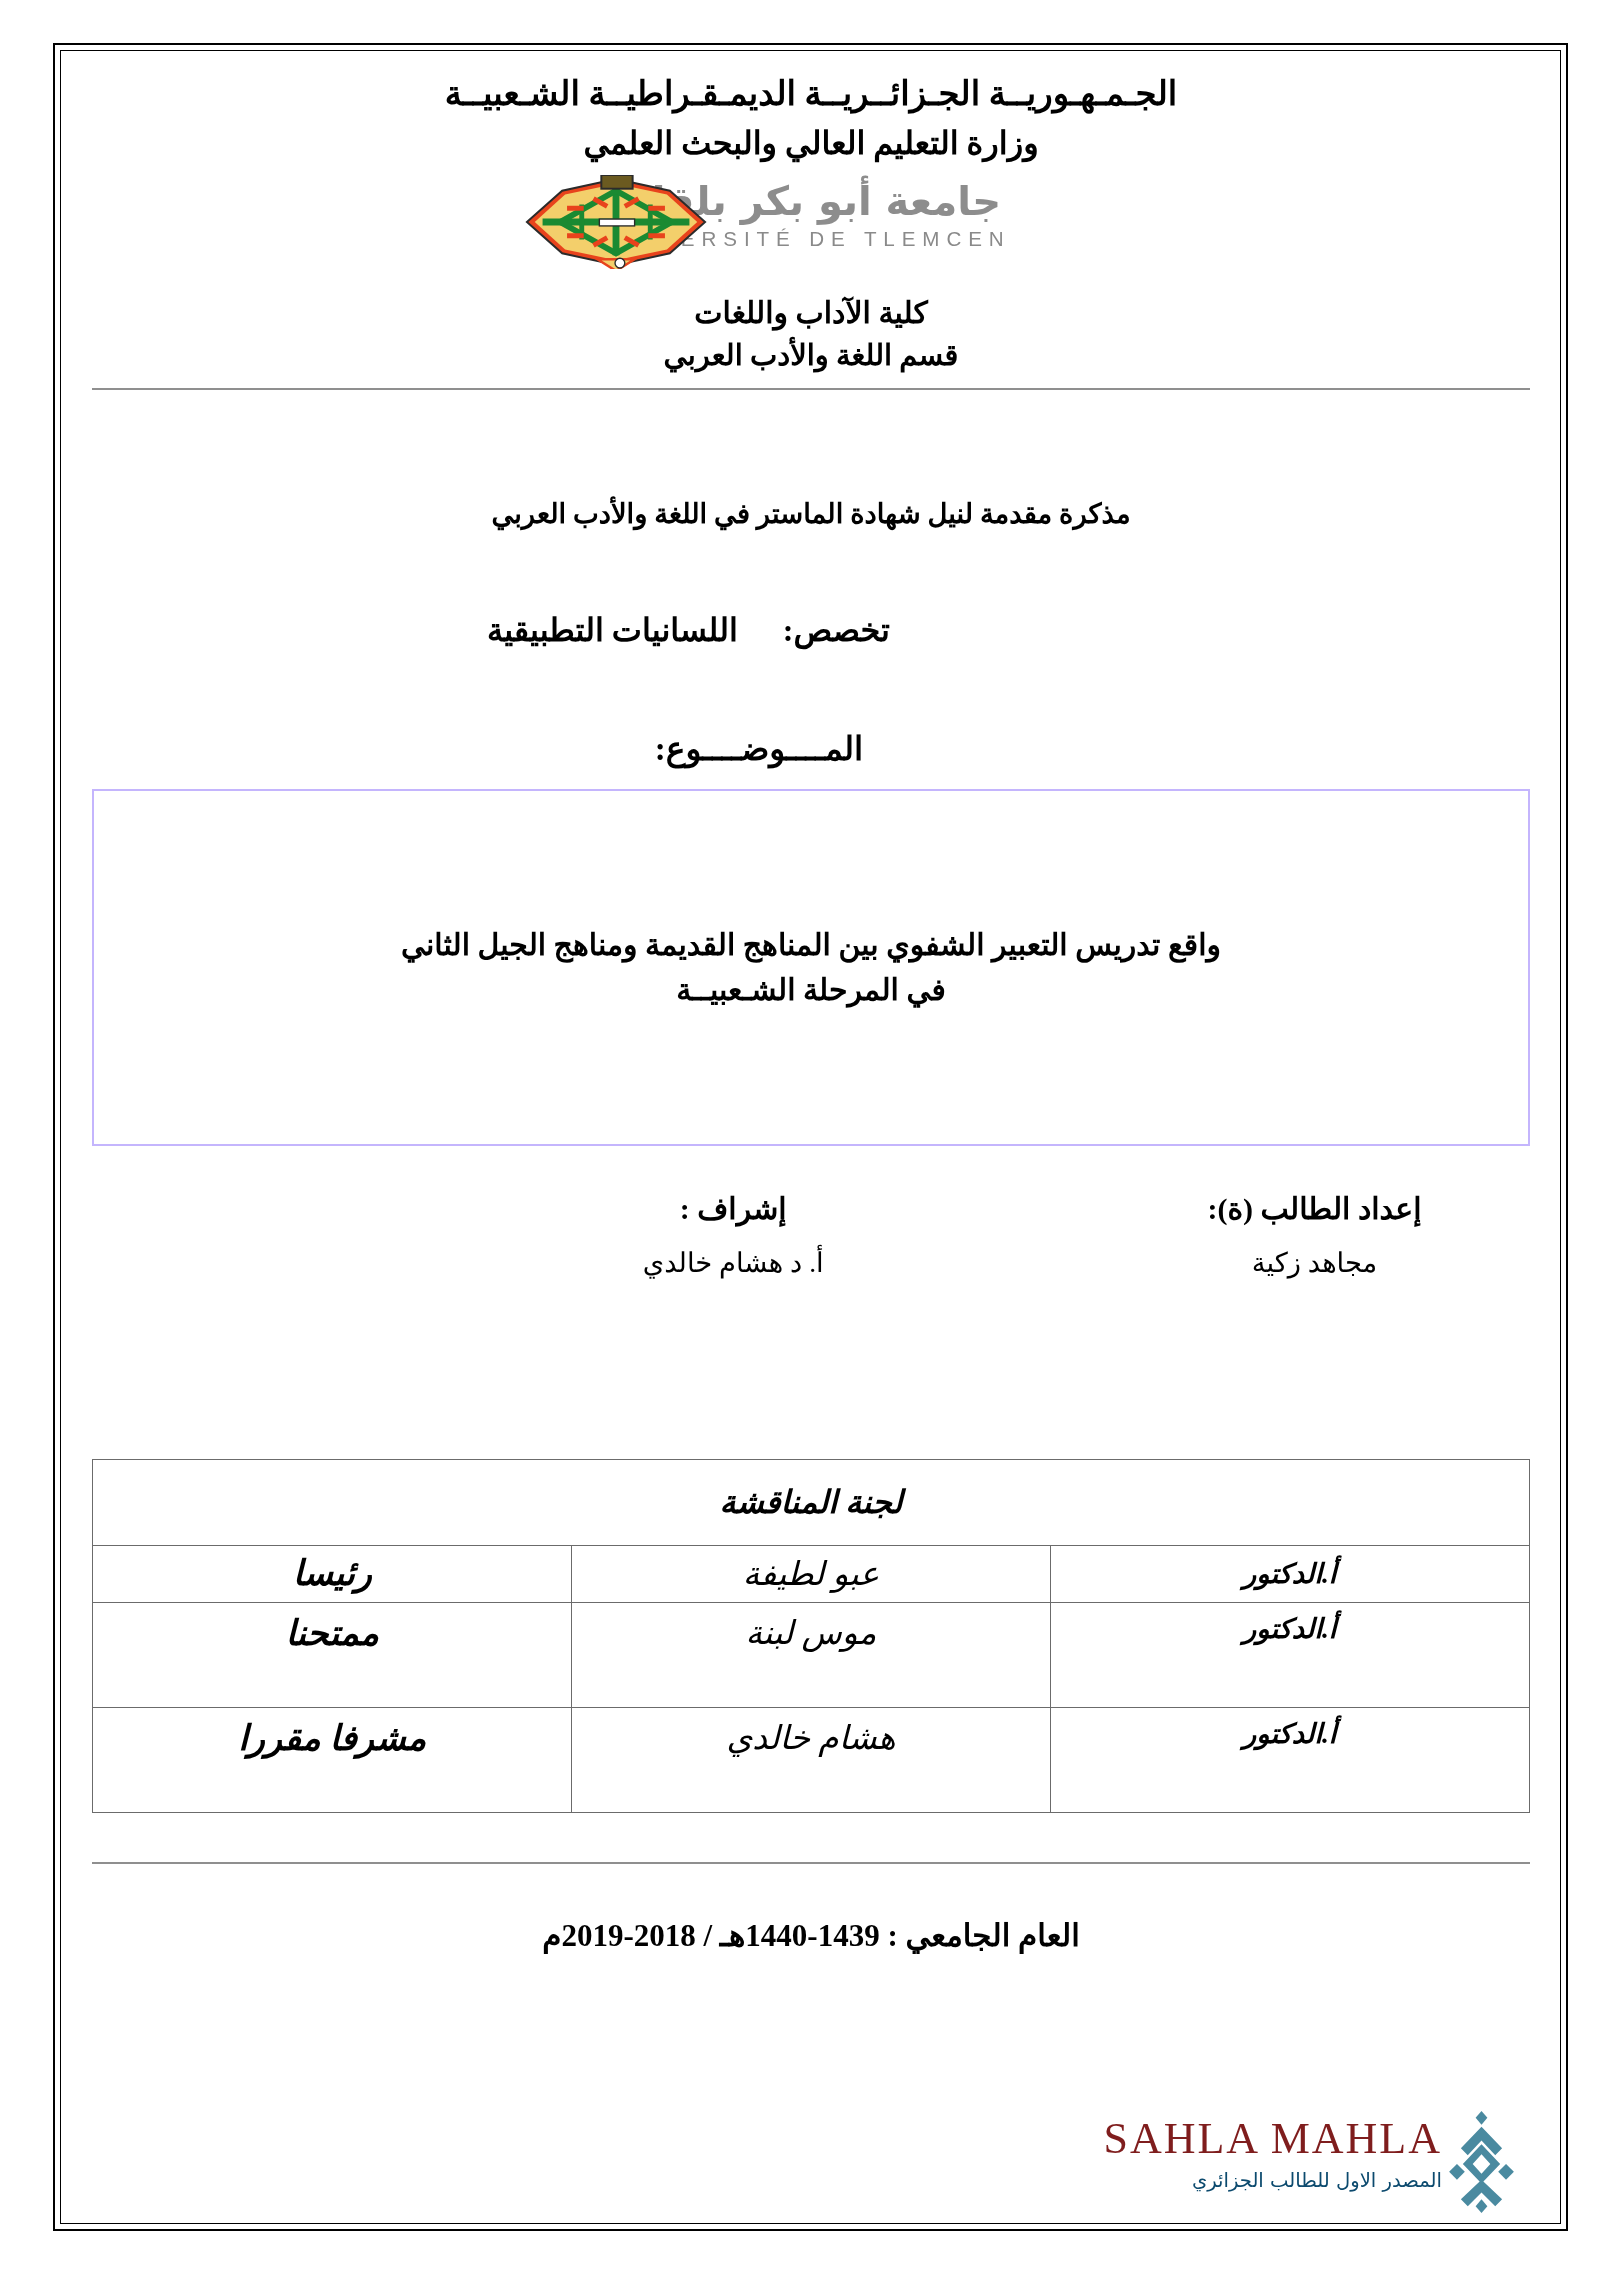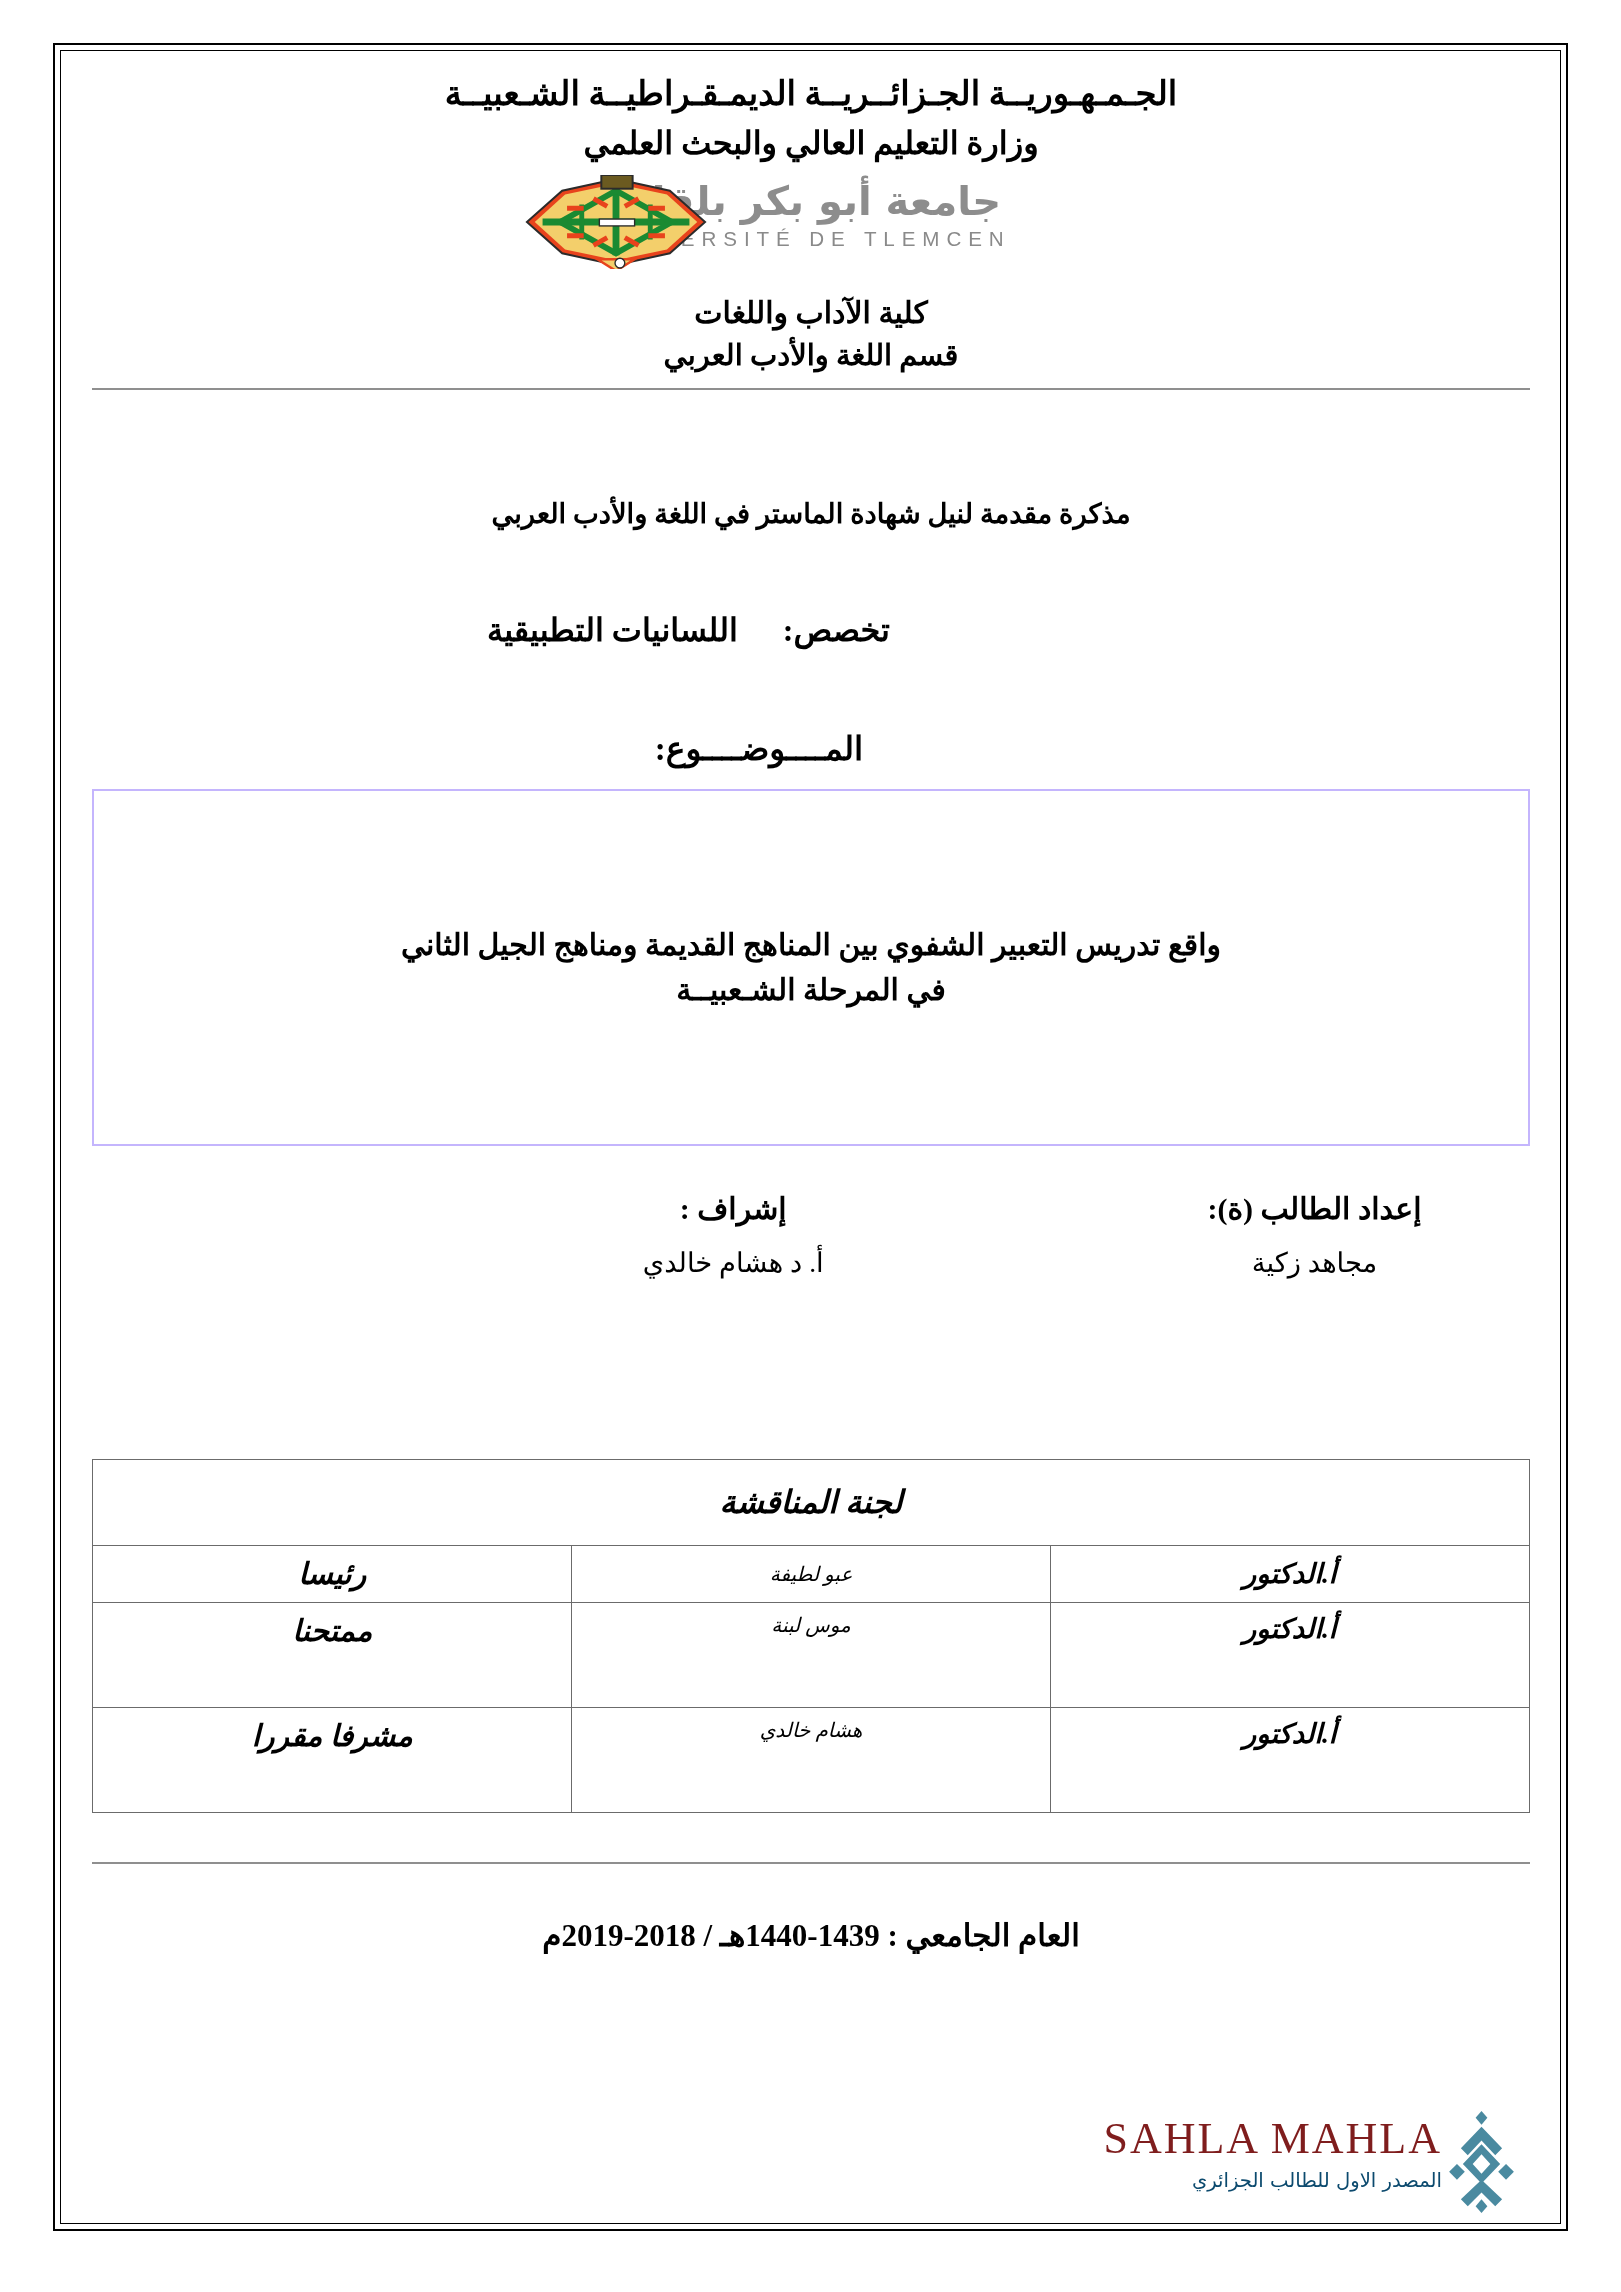--- a/index.html
+++ b/index.html
@@ -216,25 +216,25 @@
     font-weight: bold;
     height: 73px;
     padding: 5.9px 0;
   }
   .jury-role-title {
     font-size: 27.4px;
     font-weight: bold;
     width: 250px;
   }
   .jury-name {
-    font-size: 20px;
+    font-size: 33px;
     font-weight: normal;
   }
   .jury-duty {
-    font-size: 30px;
+    font-size: 35px;
     font-weight: bold;
     width: 292px;
   }
   tr.jury-row-short td { height: 49px; padding: 3.9px 0; }
   tr.jury-row-tall  td { height: 90px; padding: 3.9px 0; vertical-align: top; padding-top: 9.8px; }
 
   
   .sec-year {
     margin-top: 49px;
   }

